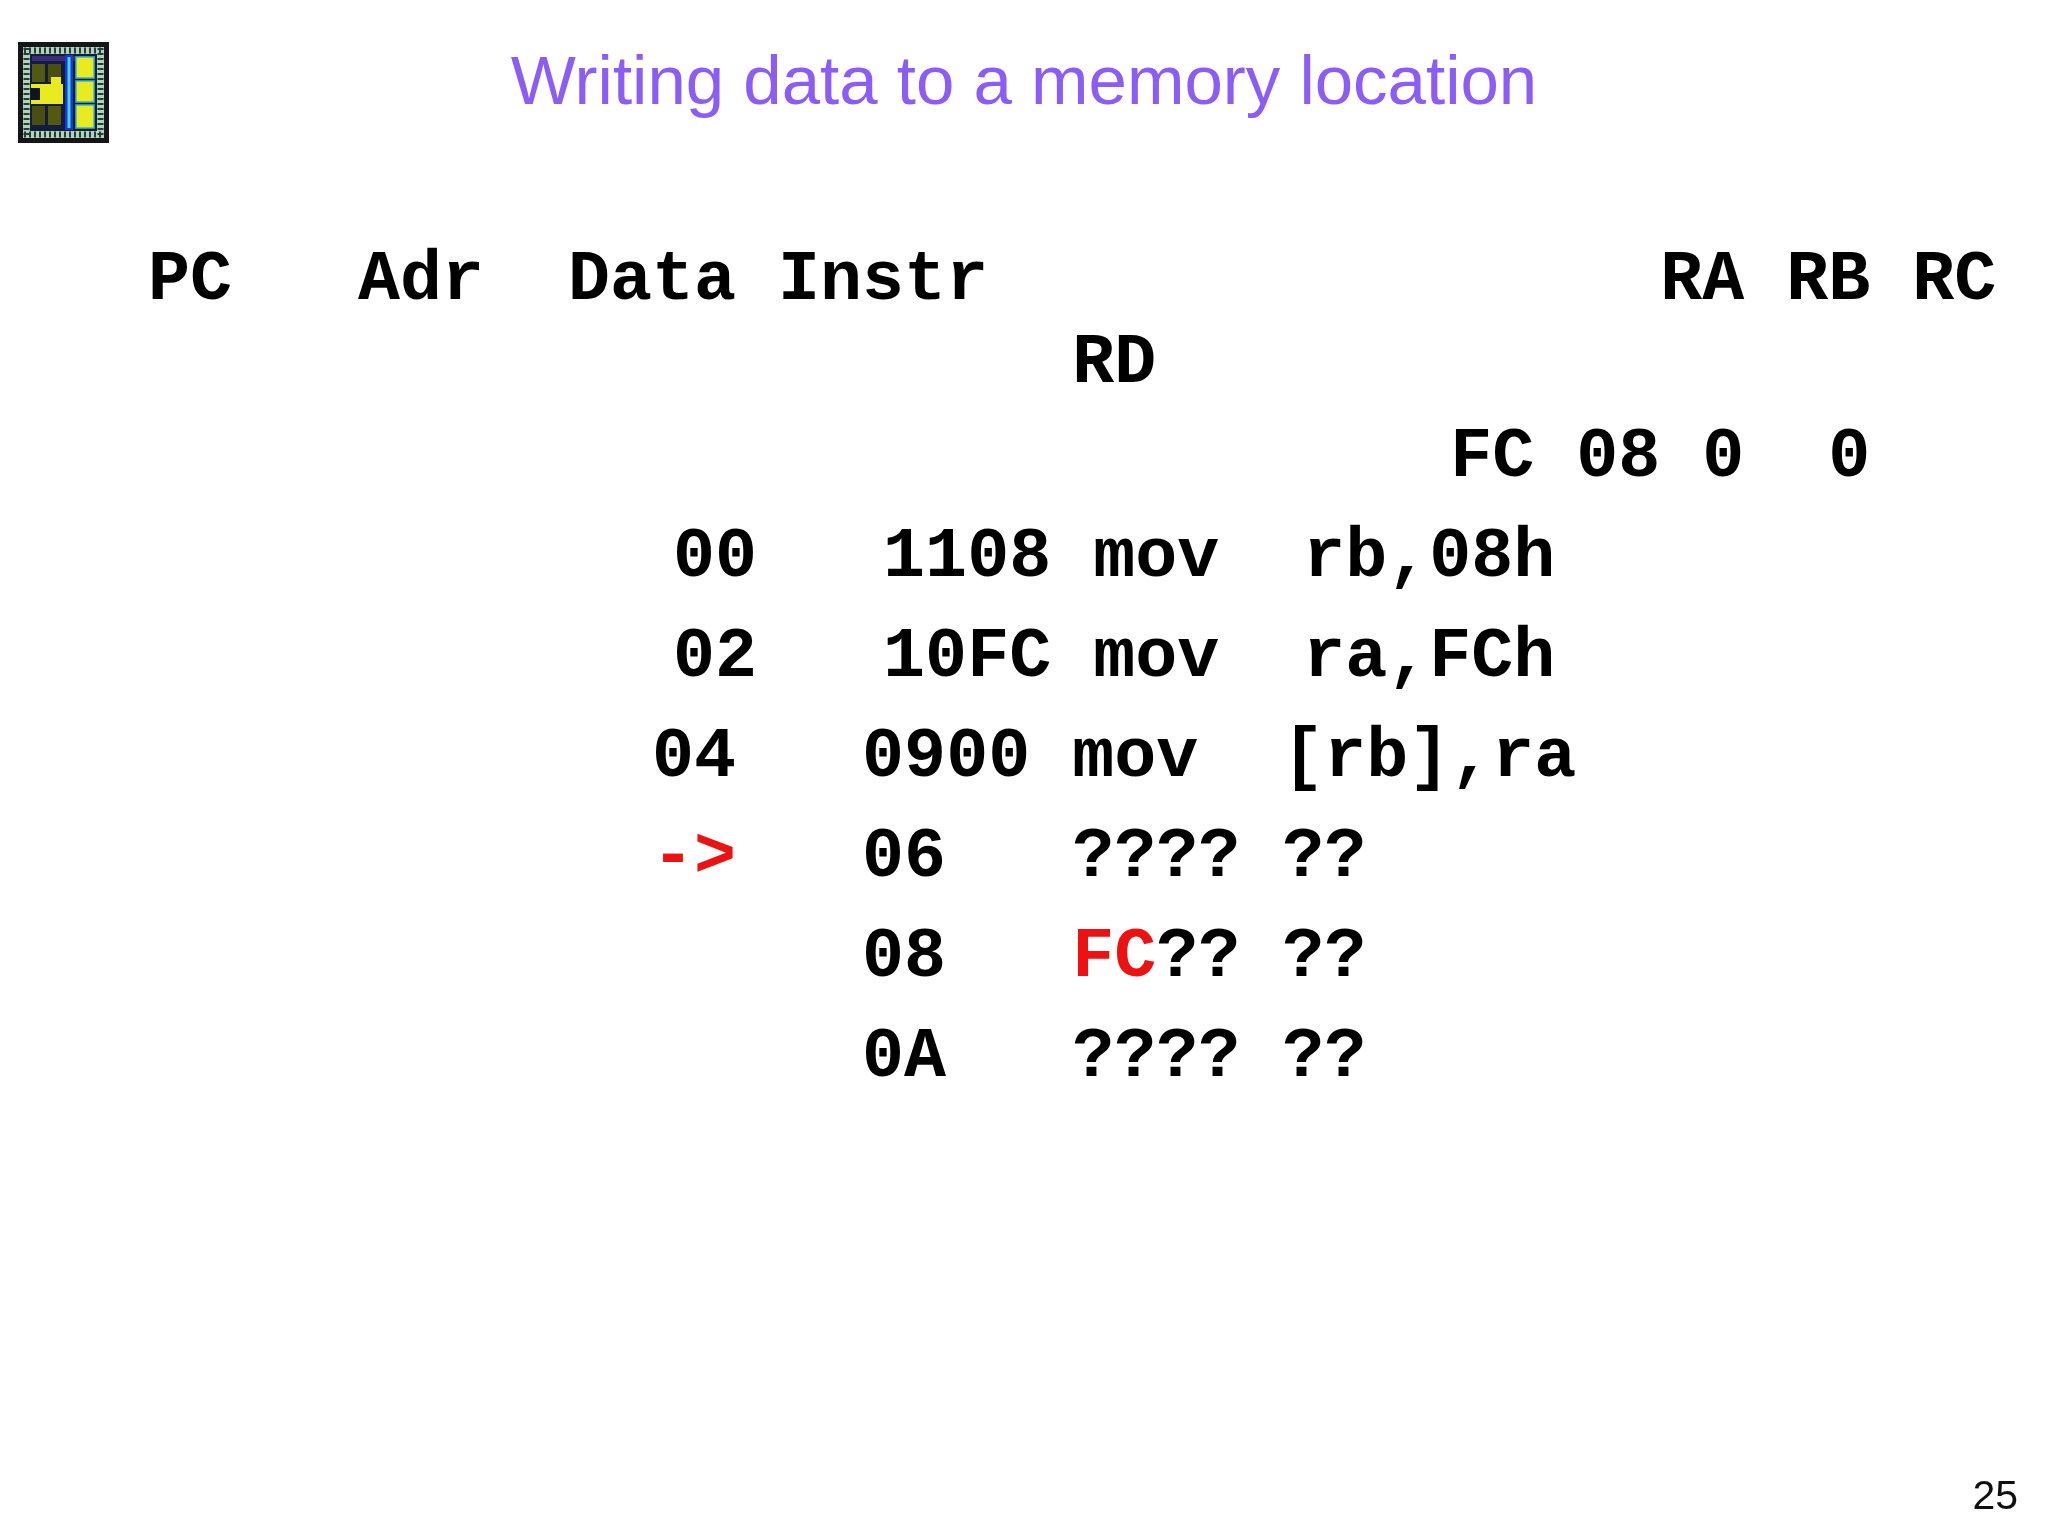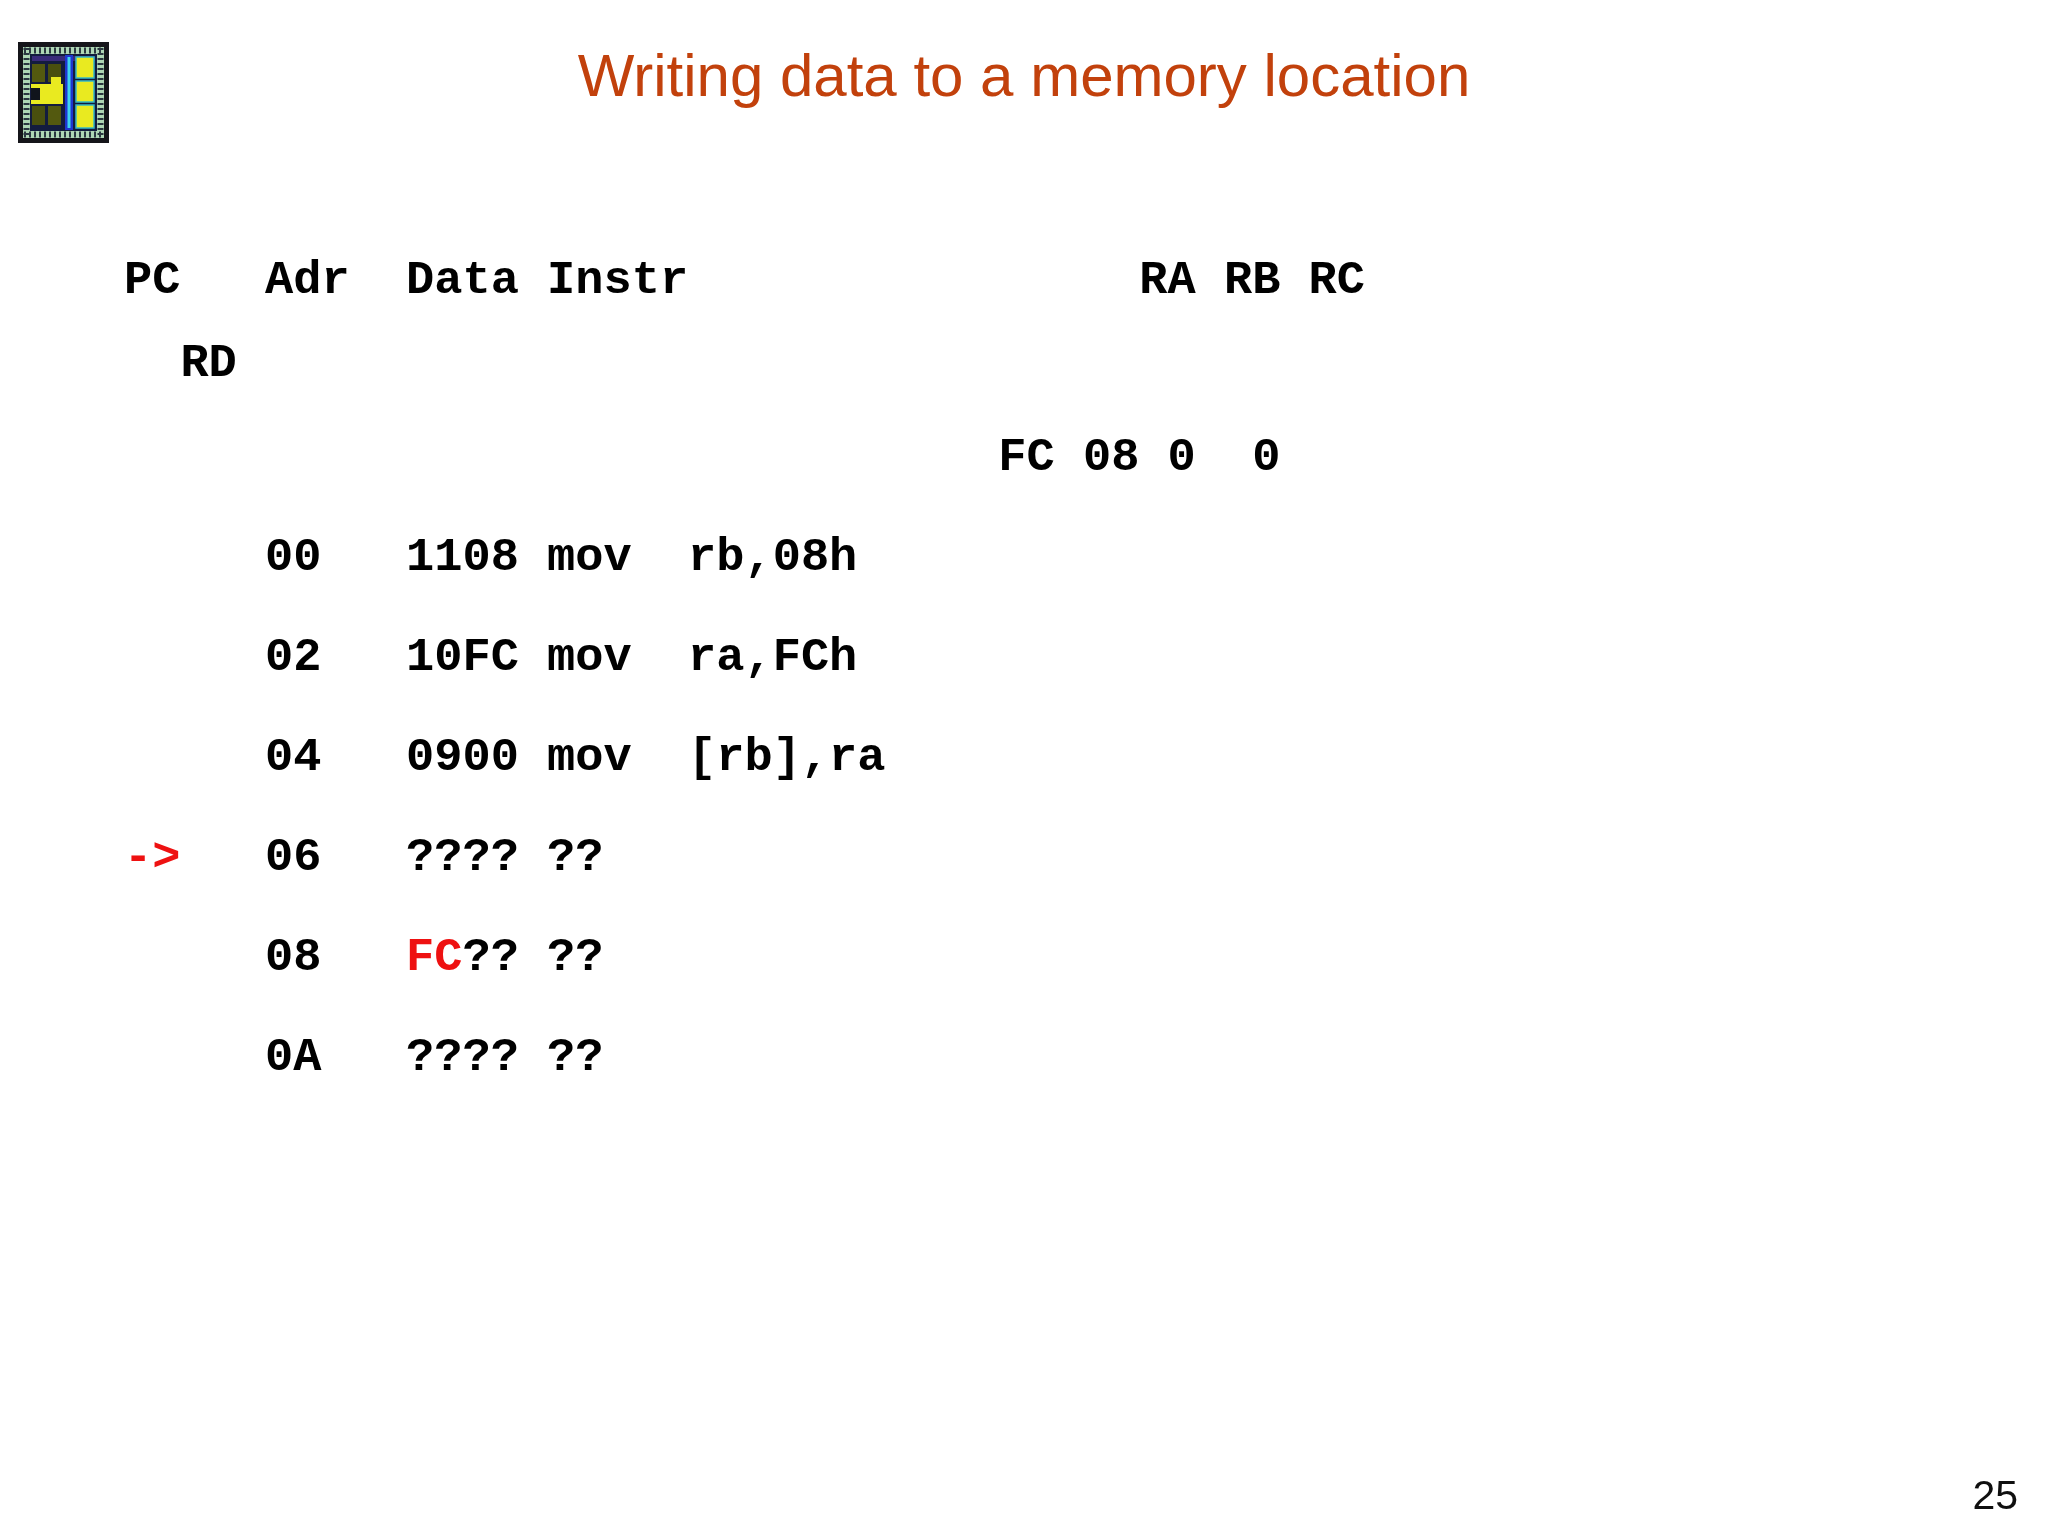--- a/index.html
+++ b/index.html
@@ -13,32 +13,33 @@
   .chip-icon {
     position: absolute; left: 18px; top: 42px;
     width: 91px; height: 101px;
   }
   .slide-title {
     position: absolute; top: 46px; left: 0; width: 2048px;
     margin: 0;
     text-align: center;
     font-family: "Liberation Sans", "DejaVu Sans", sans-serif;
     font-weight: normal;
-    font-size: 60px;
+    font-size: 69px;
     line-height: 1.0;
-    color: #c2410c;
+    color: #8b5cf6;
     white-space: nowrap;
   }
   .listing {
-    position: absolute; left: 124px;
+    position: absolute; left: 148px;
     font-family: "Liberation Mono", "DejaVu Sans Mono", monospace;
     font-weight: bold;
-    font-size: 47px;
+    font-size: 70px;
     color: #000000;
     white-space: pre;
+    text-align: center;
   }
   #listing-head { top: 239px; line-height: 83px; }
   #listing-body { top: 408px; line-height: 100px; }
   .red { color: #ee1111; }
   .page-number {
     position: absolute; top: 1472px; right: 30px;
     font-family: "Liberation Sans", sans-serif;
     font-size: 41px;
     color: #0f0f0f;
   }

